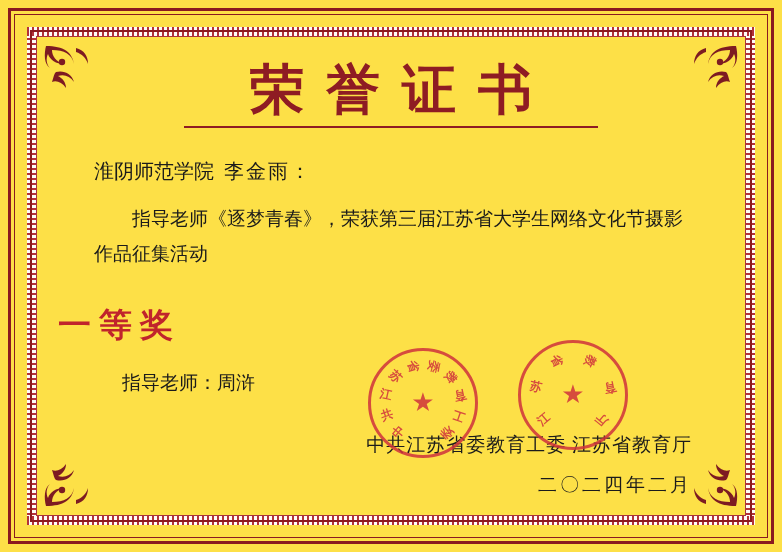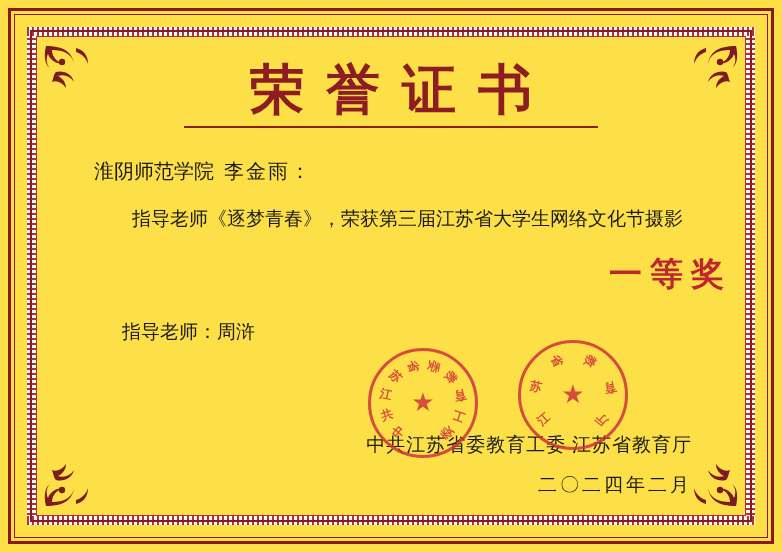--- a/index.html
+++ b/index.html
@@ -123,22 +123,22 @@
   }
   .body-text {
     margin: 16px 44px 0 44px;
     font-size: 19px;
     line-height: 1.85;
     color: #1b1b1b;
     text-align: justify;
   }
   .body-text .indent { display: inline-block; width: 38px; }
   .award {
-    margin-top: 16px;
-    text-align: right;
+    margin-top: 32px;
+    text-align: left;
     font-family: Liberation Mono, monospace;
     font-size: 33px;
     font-weight: bold;
     color: #c0242c;
     letter-spacing: 8px;
     text-indent: 8px;
   }
   .teacher {
     margin: 22px 0 0 72px;
     font-size: 19px;
@@ -267,20 +267,21 @@
 
     <div class="title">荣誉证书</div>
     <div class="title-underline"></div>
 
     <div class="recipient">
       <span>淮阴师范学院</span><span class="name">李金雨</span><span>：</span>
     </div>
 
     <div class="body-text">
       <span class="indent"></span><span>指导老师《逐梦青春》，荣获第三届江苏省大学生网络文化节摄影</span><br>
+      <span>作品征集活动</span>
     </div>
 
     <div class="award">一等奖</div>
 
     <div class="teacher">
       <span>指导老师：</span><span>周浒</span>
     </div>
 
     <div class="signature-block">
       <div class="issuer">中共江苏省委教育工委  江苏省教育厅</div>

